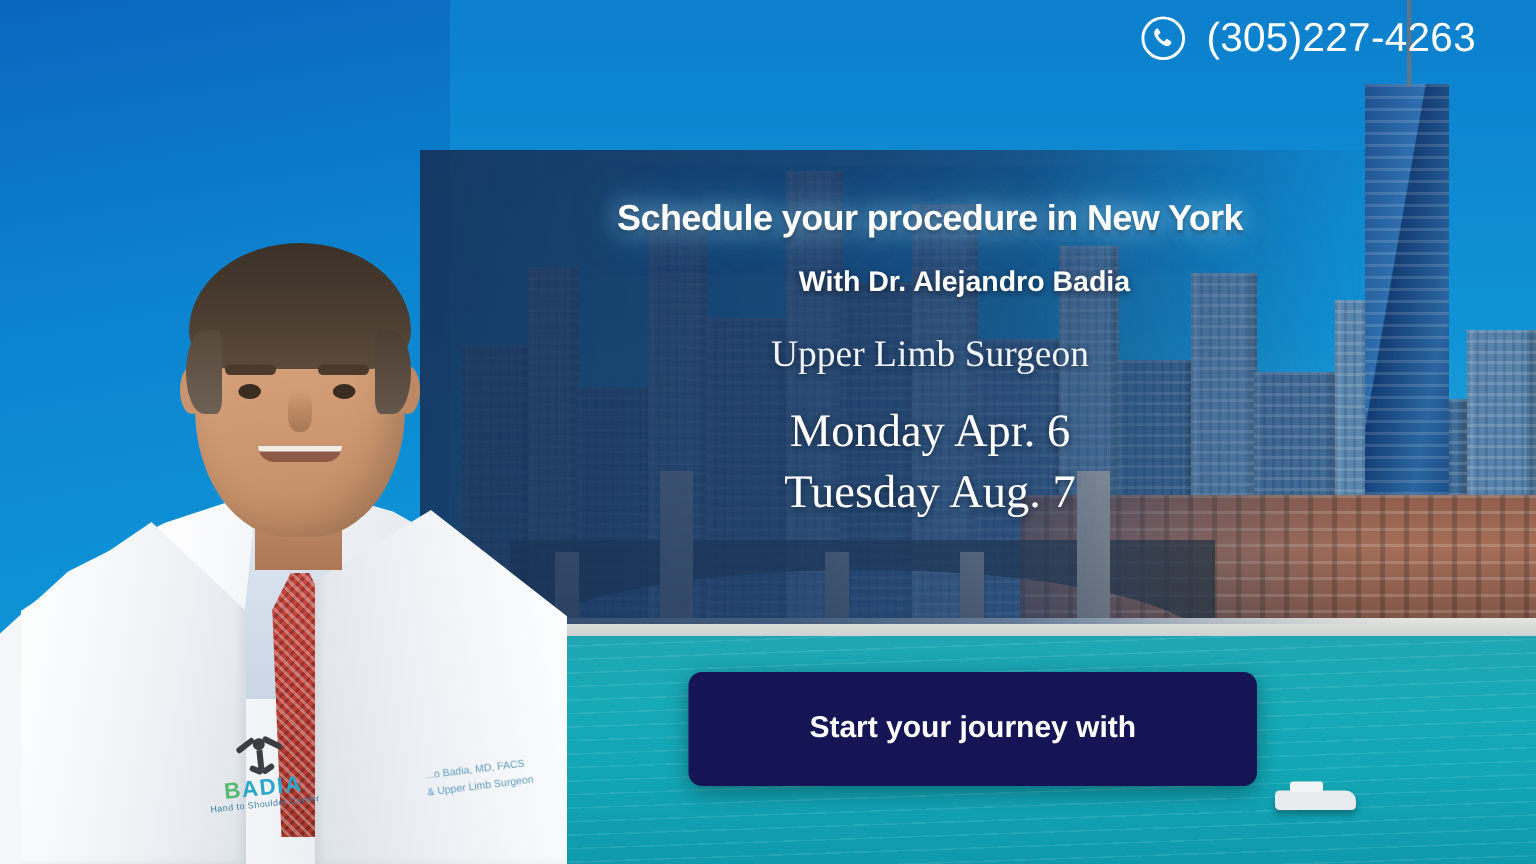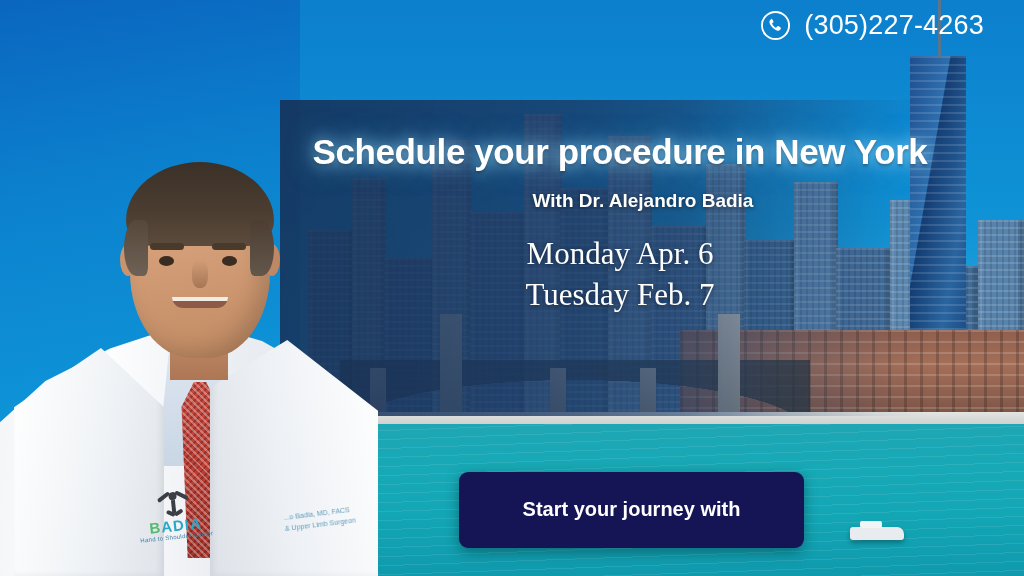--- a/index.html
+++ b/index.html
@@ -121,21 +121,21 @@
     position:absolute; left:280px; top:100px; width:650px; height:316px;
     background:linear-gradient(100deg, rgba(22,48,86,.88) 0%, rgba(26,56,98,.80) 42%, rgba(30,64,108,.55) 72%, rgba(34,72,118,.10) 100%);
     -webkit-mask-image:linear-gradient(90deg,#000 0%,#000 62%,rgba(0,0,0,.55) 86%,rgba(0,0,0,0) 100%);
             mask-image:linear-gradient(90deg,#000 0%,#000 62%,rgba(0,0,0,.55) 86%,rgba(0,0,0,0) 100%);
   }
 
   
   #content{ position:absolute; left:280px; top:100px; width:680px; text-align:center; }
 
   #headline{
-    margin-top:32px; font-size:35px; font-weight:bold; color:#ffffff;
+    margin-top:32px; font-size:24px; font-weight:bold; color:#ffffff;
     letter-spacing:-.4px;
     text-shadow:0 0 16px rgba(150,225,255,.85), 0 0 30px rgba(120,205,250,.55), 0 2px 3px rgba(0,12,30,.5);
   }
   #subhead{
     margin-top:18px; font-size:19px; font-weight:bold; color:#ffffff;
     text-shadow:0 1px 4px rgba(0,10,25,.6);
     padding-left:46px;
   }
   #renown{
     margin-top:22px; font-family:"Liberation Serif", serif;
@@ -152,21 +152,21 @@
   #callbar{
     position:absolute; right:40px; top:10px; display:flex; align-items:center; gap:13px;
     color:#fff; z-index:6;
   }
   #phoneIcon{ width:31px; height:31px; flex:0 0 auto; }
   #callNow{ font-size:22px; font-weight:bold; letter-spacing:.2px; }
   #phoneNum{ font-size:27px; font-weight:normal; letter-spacing:.2px; }
 
   
   #cta{
-    position:absolute; left:459px; top:472px; width:345px; height:76px;
+    position:absolute; left:459px; top:448px; width:379px; height:76px;
     background:#151555; border-radius:9px;
     display:flex; align-items:center; justify-content:center; flex-direction:column;
     box-shadow:0 4px 14px rgba(0,0,0,.35);
     cursor:pointer; z-index:7;
   }
   #cta span{ color:#fff; font-size:20px; font-weight:bold; line-height:1.28; text-align:center; }
 
   
   #doctor{
     position:absolute; left:0; bottom:0; width:372px; height:470px; z-index:5;
@@ -303,24 +303,25 @@
       <circle cx="16" cy="16" r="14" fill="none" stroke="#ffffff" stroke-width="2"></circle>
       <path d="M12.2 9.2c-.9.2-1.9 1.1-2.3 2.1-.5 1.3.1 3.2 1.6 5.2 1.6 2.2 4 4 5.9 4.6 1.4.4 2.6.2 3.4-.7.5-.6.9-1.4.8-1.8-.1-.3-2.6-2-3-2-.3 0-.6.2-1.1.8-.4.5-.8.8-1 .8-.6 0-2.1-1.2-2.9-2.3-.8-1-1.2-1.9-1-2.2.1-.1.4-.4.8-.7.6-.4.7-.6.6-1-.1-.5-1.6-2.8-1.9-2.9-.1 0-.4 0-.9.1z" fill="#ffffff"></path>
     </svg>
     <span id="phoneNum">(305)227-4263</span>
   </div>
 
   <div id="content">
     <div id="headline">Schedule your procedure in New York</div>
     <div id="subhead">With Dr. Alejandro Badia</div>
     <div id="renown">
+      <div>Upper Limb Surgeon</div>
     </div>
     <div id="dates">
       <div>Monday Apr. 6</div>
-      <div>Tuesday Feb. 7</div>
+      <div>Tuesday Aug. 7</div>
     </div>
   </div>
 
   <div id="cta">
     <span>Start your journey with</span>
   </div>
 
   <div id="doctor">
     <div id="coat"></div>
     <div id="shirt"></div>

